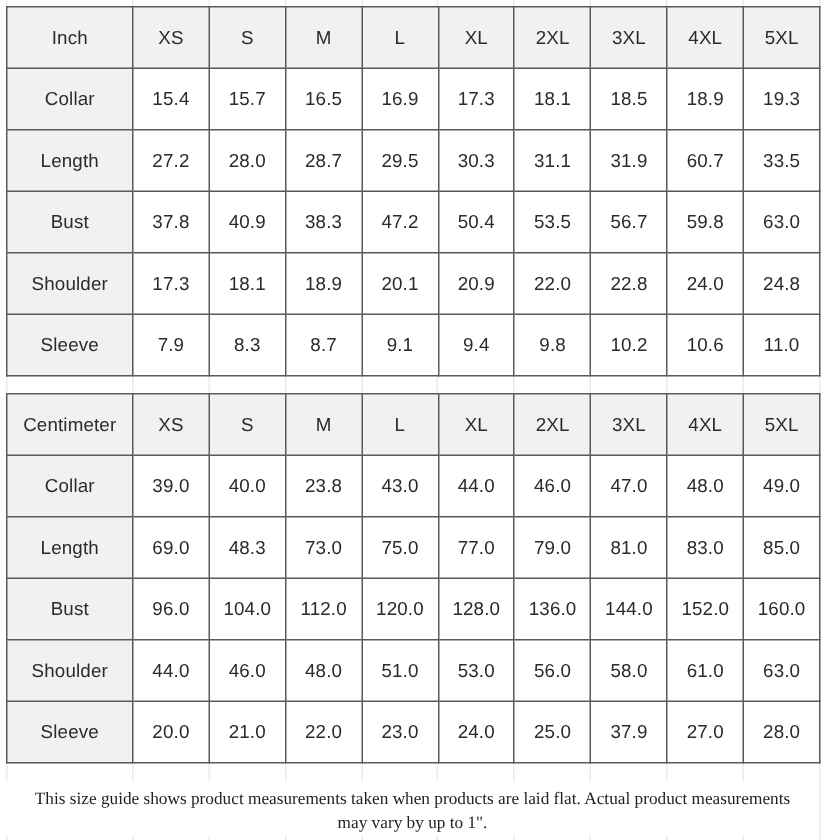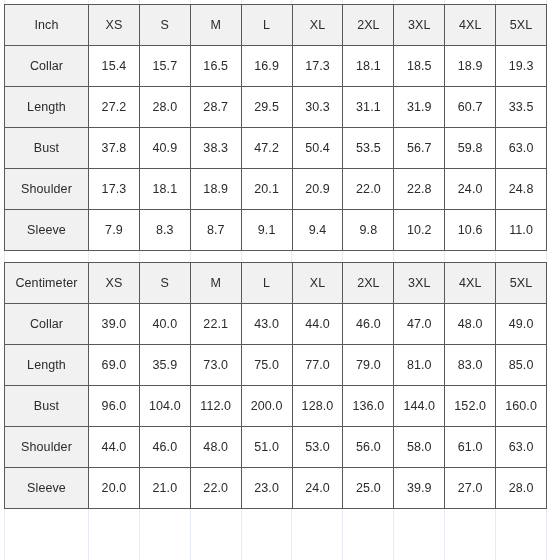--- a/index.html
+++ b/index.html
@@ -231,46 +231,46 @@
         <th>3XL</th>
         <th>4XL</th>
         <th>5XL</th>
       </tr>
     </thead>
     <tbody>
       <tr>
         <th class="row-label">Collar</th>
         <td>39.0</td>
         <td>40.0</td>
-        <td>22.1</td>
+        <td>23.8</td>
         <td>43.0</td>
         <td>44.0</td>
         <td>46.0</td>
         <td>47.0</td>
         <td>48.0</td>
         <td>49.0</td>
       </tr>
       <tr>
         <th class="row-label">Length</th>
         <td>69.0</td>
-        <td>35.9</td>
+        <td>48.3</td>
         <td>73.0</td>
         <td>75.0</td>
         <td>77.0</td>
         <td>79.0</td>
         <td>81.0</td>
         <td>83.0</td>
         <td>85.0</td>
       </tr>
       <tr>
         <th class="row-label">Bust</th>
         <td>96.0</td>
         <td>104.0</td>
         <td>112.0</td>
-        <td>200.0</td>
+        <td>120.0</td>
         <td>128.0</td>
         <td>136.0</td>
         <td>144.0</td>
         <td>152.0</td>
         <td>160.0</td>
       </tr>
       <tr>
         <th class="row-label">Shoulder</th>
         <td>44.0</td>
         <td>46.0</td>
@@ -283,21 +283,22 @@
         <td>63.0</td>
       </tr>
       <tr>
         <th class="row-label">Sleeve</th>
         <td>20.0</td>
         <td>21.0</td>
         <td>22.0</td>
         <td>23.0</td>
         <td>24.0</td>
         <td>25.0</td>
-        <td>39.9</td>
+        <td>37.9</td>
         <td>27.0</td>
         <td>28.0</td>
       </tr>
     </tbody>
   </table>
 
+  <div class="footnote">This size guide shows product measurements taken when products are laid flat. Actual product measurements may vary by up to 1".</div>
 
 </div>
 
 </body></html>

